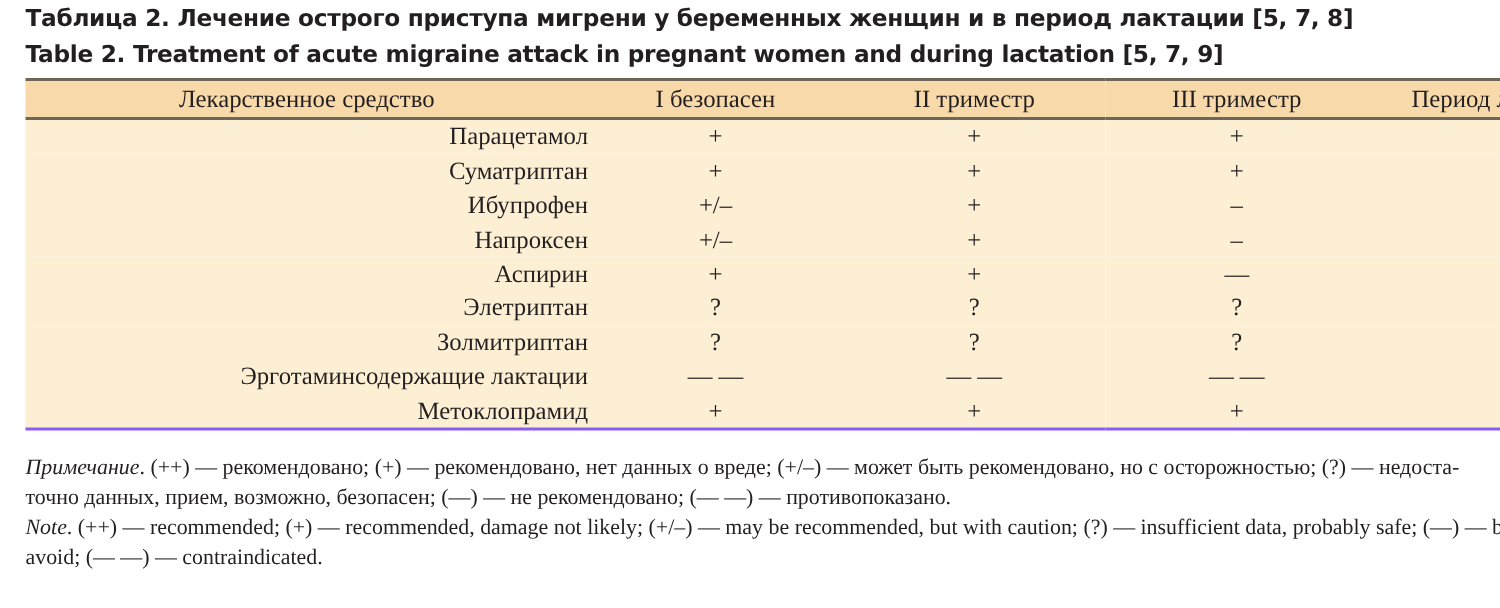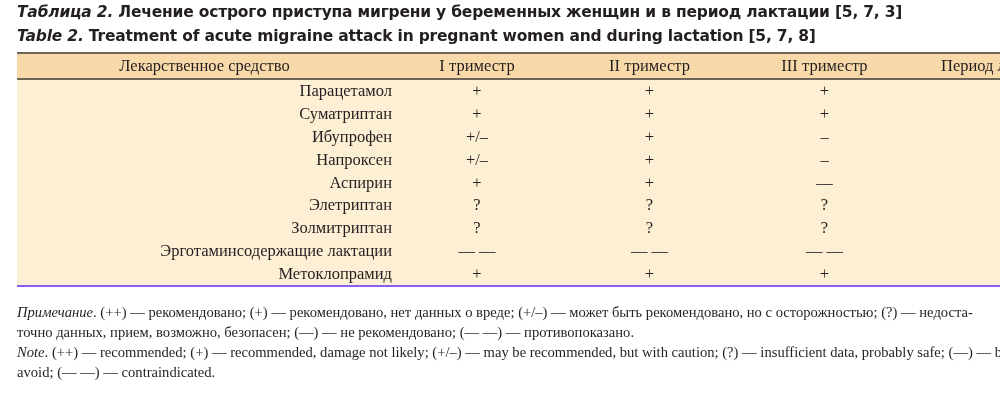--- a/index.html
+++ b/index.html
@@ -7,21 +7,21 @@
     width: 1000px; height: 405px; overflow: hidden;
     background: #ffffff; position: relative;
     color: #231f20;
   }
   .caption {
     position: absolute; left: 17px;
     font-family: "DejaVu Sans", sans-serif;
     font-weight: bold; font-size: 15.5px; white-space: nowrap;
     letter-spacing: -0.2px;
   }
-  .caption .lbl { font-style: italic; }
+  .caption .lbl { }
   #cap-ru { top: 3px; }
   #cap-en { top: 27px; }
   .table-wrap {
     position: absolute; left: 17px; top: 52px; width: 1060px;
   }
   table {
     border-collapse: collapse; width: 1060px; table-layout: fixed;
     font-family: "Liberation Serif", serif; font-size: 16.5px;
   }
   thead tr { background: #f8d9a9; }
@@ -47,39 +47,39 @@
     position: absolute; left: 17px; top: 302px; width: 1000px;
     font-family: "Liberation Serif", serif; font-size: 14.6px; line-height: 20px;
     white-space: nowrap;
   }
   .notes .lead { font-style: italic; text-align: right; }
 </style>
 </head>
 <body>
 
 <div class="caption" id="cap-ru">
-  <span class="lbl">Таблица 2.</span><span> Лечение острого приступа мигрени у беременных женщин и в период лактации [5, 7, 3]</span>
+  <span class="lbl">Таблица 2.</span><span> Лечение острого приступа мигрени у беременных женщин и в период лактации [5, 7, 8]</span>
 </div>
 <div class="caption" id="cap-en">
-  <span class="lbl">Table 2.</span><span> Treatment of acute migraine attack in pregnant women and during lactation [5, 7, 8]</span>
+  <span class="lbl">Table 2.</span><span> Treatment of acute migraine attack in pregnant women and during lactation [5, 7, 9]</span>
 </div>
 
 <div class="table-wrap">
   <table>
     <colgroup>
         <col class="c0">
         <col class="c1">
         <col class="c2">
         <col class="c3">
         <col class="c4">
       </colgroup>
     <thead>
       <tr>
         <th class="drug-h">Лекарственное средство</th>
-        <th>I триместр</th>
+        <th>I безопасен</th>
         <th>II триместр</th>
         <th>III триместр</th>
         <th class="h4">Период лактации</th>
       </tr>
     </thead>
     <tbody>
       <tr>
         <td class="drug">Парацетамол</td>
         <td class="val">+</td>
         <td class="val">+</td>

